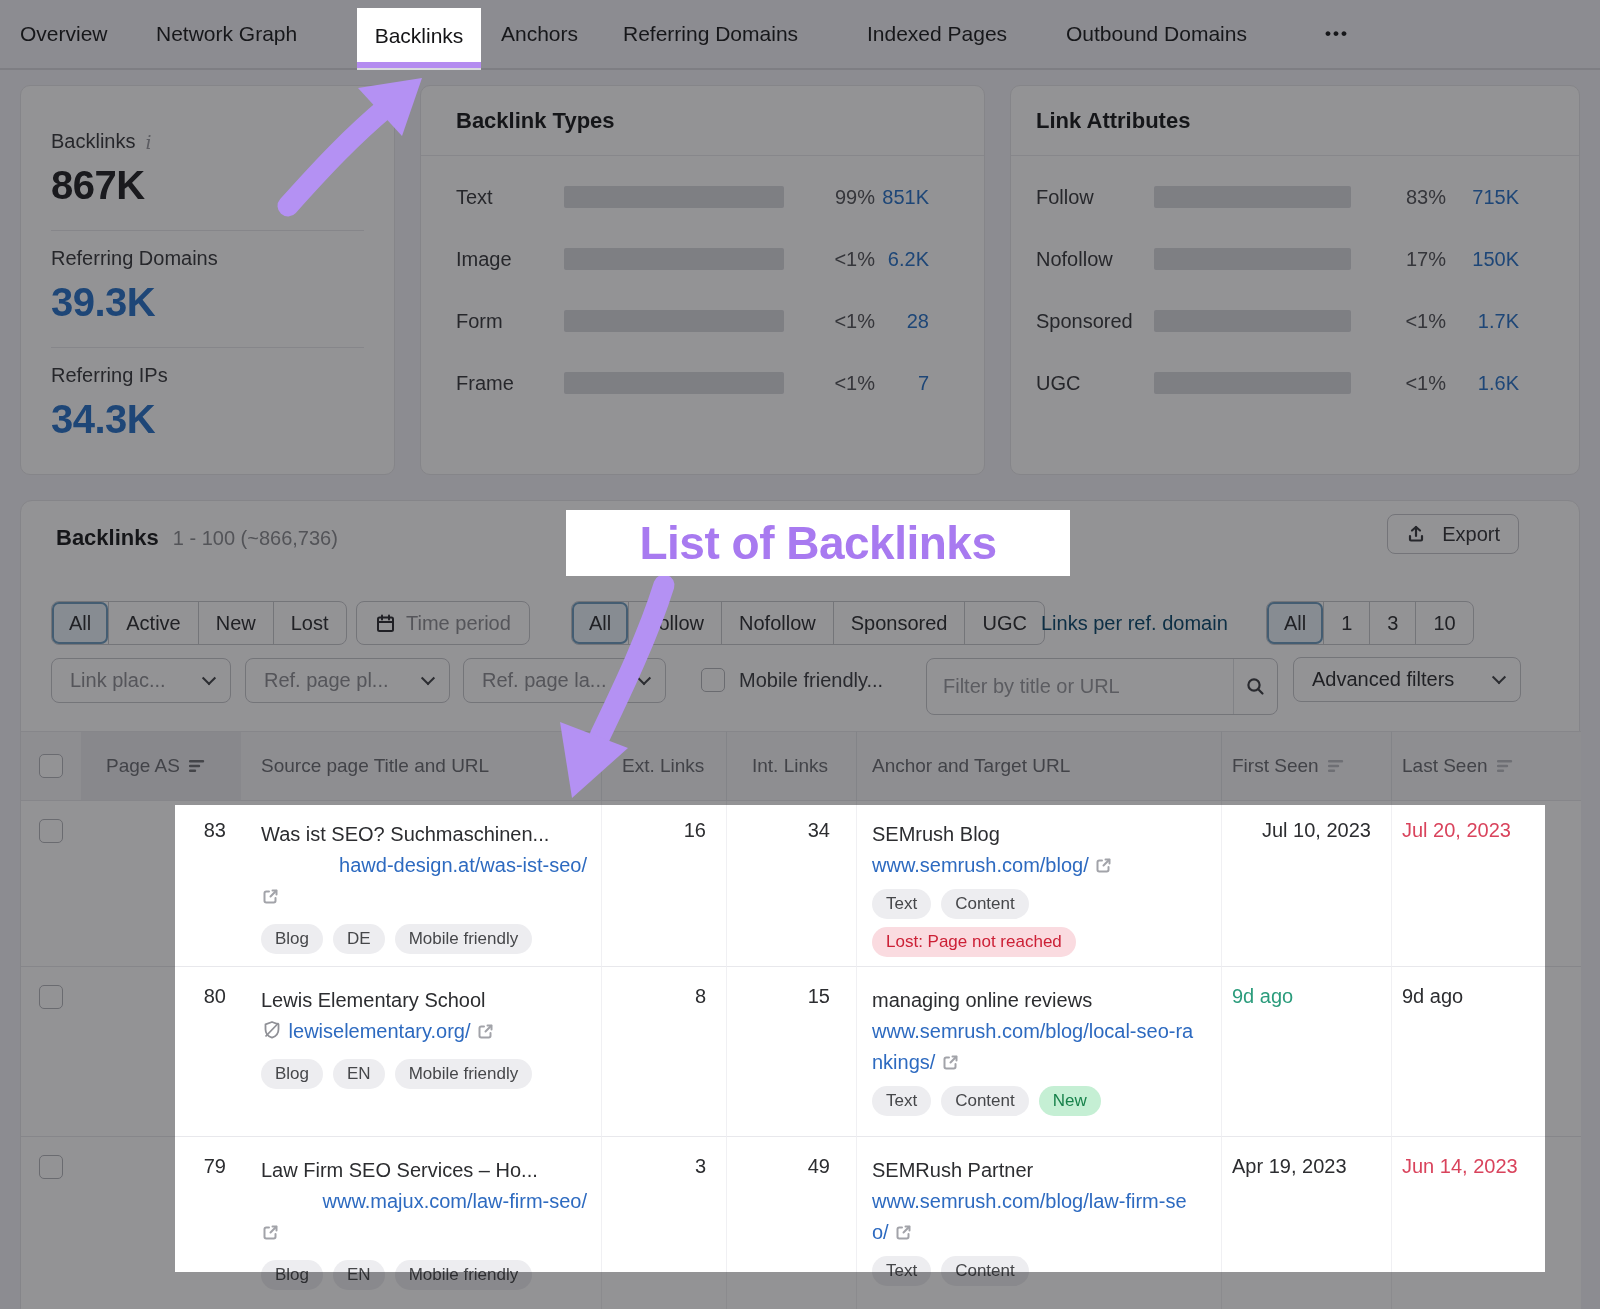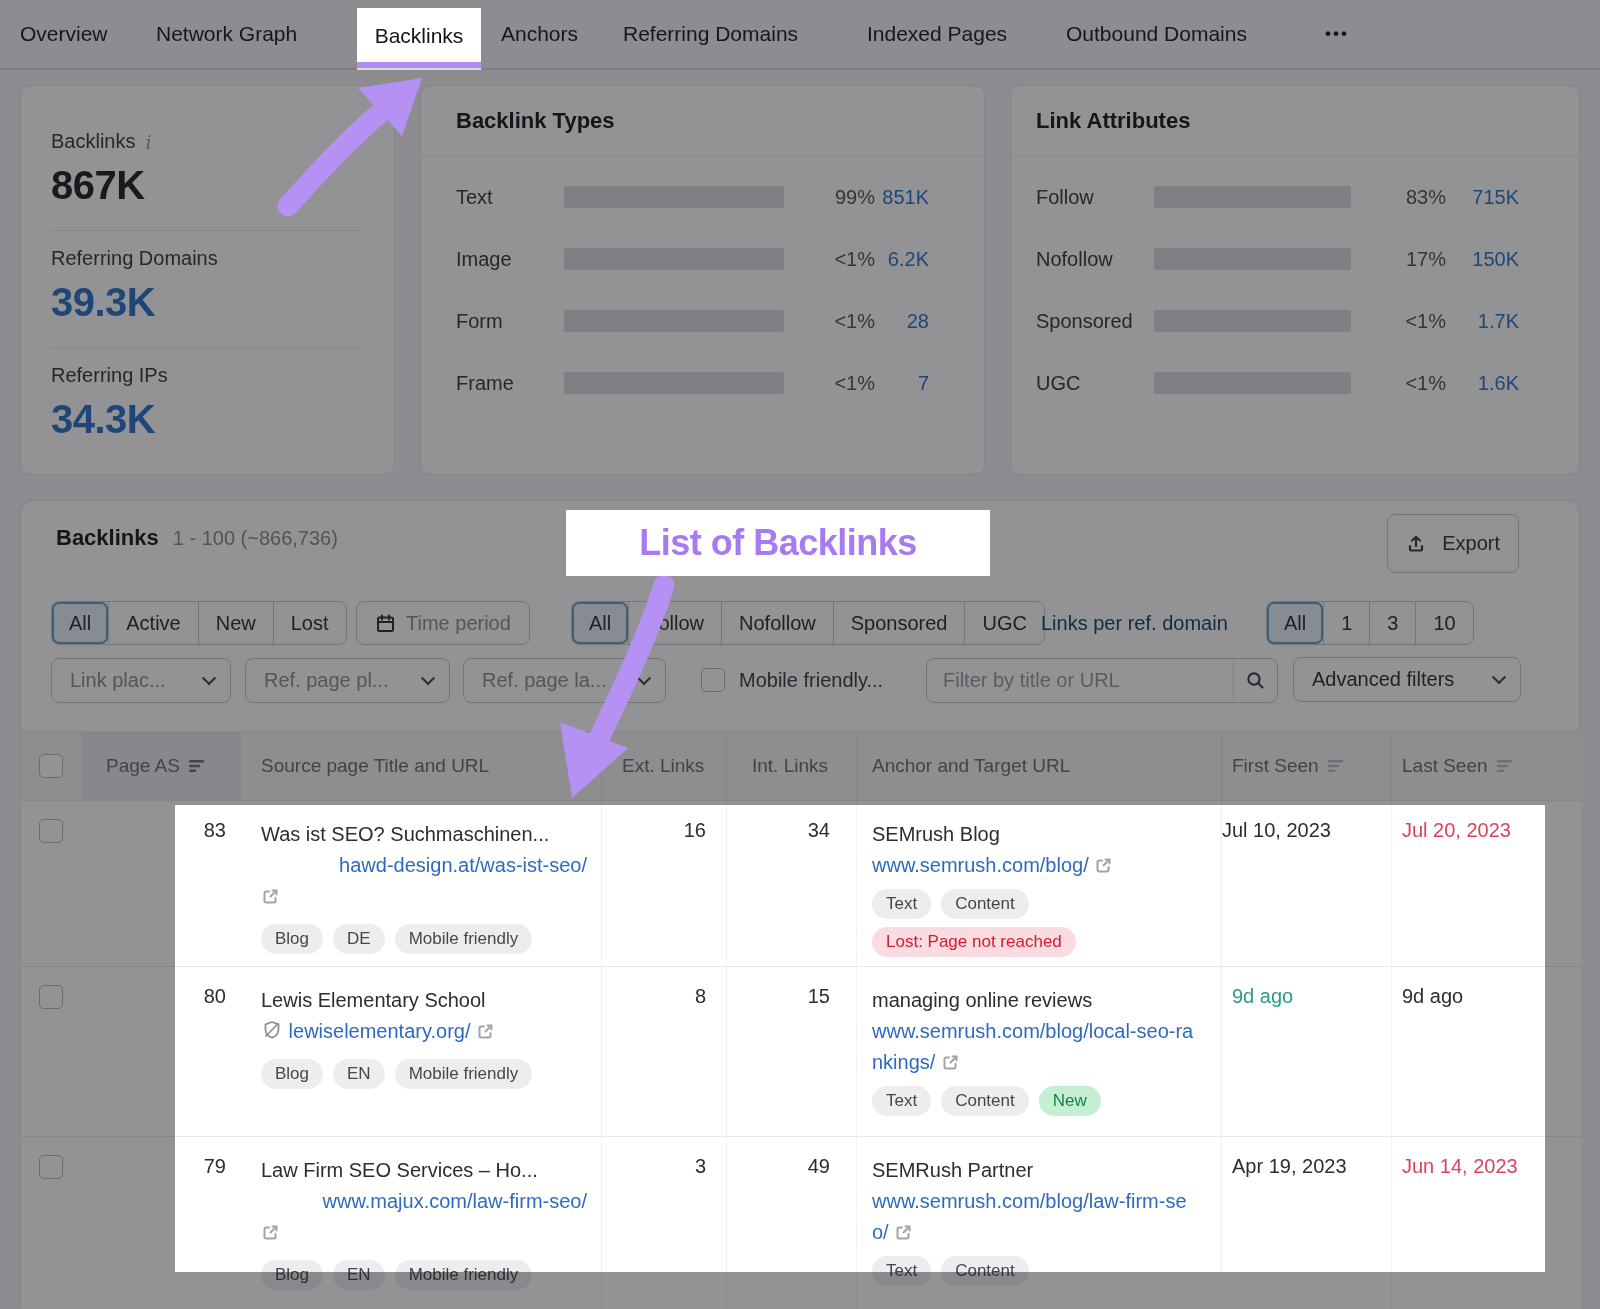--- a/index.html
+++ b/index.html
@@ -52,74 +52,74 @@
   .types-card .brow-pct { width:64px;margin-left:27px; }
   .attrs-card .brow-pct { width:95px; }
   .brow-val { flex:1; text-align:right; font-size:20px; color:#2a74c9; cursor:pointer; }
   .types-card .brow-val { padding-right:55px; }
   .attrs-card .brow-val { padding-right:60px; }
 
   
   .list-head { display:flex; align-items:baseline; padding:24px 60px 0 35px; }
   .list-title { font-size:22px; font-weight:bold; color:#1b1c1e; }
   .list-range { margin-left:14px; font-size:20px; color:#8b8c91; }
-  .export-btn { position:absolute; right:60px; top:13px; height:59px; display:flex; align-items:center; gap:16px;
+  .export-btn { position:absolute; right:60px; top:13px; height:40px; display:flex; align-items:center; gap:16px;
         padding:0 18px; border:1px solid #c6c7cc; border-radius:8px; background:#fff; font-size:20px; color:#35363a; cursor:pointer; }
 
   
   .seg { position:absolute; display:flex; height:44px; border:1px solid #c7c8cd; border-radius:8px; background:#fff;text-align:center; }
   .seg span { padding:0 17px; line-height:42px; font-size:20px; color:#2f3033; border-left:1px solid #c7c8cd; cursor:pointer; white-space:nowrap; }
   .seg span:first-child { border-left:none; }
   .seg span.on { background:#e9f2fa; box-shadow:inset 0 0 0 2px #6f9dc0; border-radius:7px; }
   .pill-btn { position:absolute; height:44px; display:flex; align-items:center; gap:10px; padding:0 18px;
         border:1px solid #c7c8cd; border-radius:8px; background:#fff; font-size:20px; color:#8e8f94; cursor:pointer; }
   .flabel { position:absolute; line-height:44px; font-size:20px; color:#0c4a6e; white-space:nowrap; }
   .drop { position:absolute; height:45px; border:1px solid #c7c8cd; border-radius:8px; background:#fff;
         display:flex; align-items:center; justify-content:space-between; padding:0 16px 0 18px;
         font-size:20px; color:#8e8f94; cursor:pointer; }
   .drop.dark { color:#2f3033; }
   .chev { width:10px; height:10px; border-right:2.5px solid #44464b; border-bottom:2.5px solid #44464b;
         transform:rotate(45deg) translate(-2px,-2px); flex:0 0 auto; }
   .cb { position:absolute; width:24px; height:24px; border:1.5px solid #b5b6bc; border-radius:5px; background:#fff; cursor:pointer; }
-  .finput { position:absolute; height:45px; border:1px solid #c7c8cd; border-radius:8px; background:#fff; display:flex; align-items:center; overflow:hidden; }
+  .finput { position:absolute; height:57px; border:1px solid #c7c8cd; border-radius:8px; background:#fff; display:flex; align-items:center; overflow:hidden; }
   .finput input { border:0; outline:0; flex:1; font-size:20px; color:#333; padding:0 12px 0 16px; background:transparent;
         font-family:"Liberation Sans","DejaVu Sans",sans-serif; }
   .finput input::placeholder { color:#9a9ba0; }
   .sbtn { width:44px; height:100%; border-left:1px solid #dfe0e4; display:flex; align-items:center; justify-content:center; cursor:pointer; }
 
   
   .tbl { position:absolute; left:0; top:230px; width:1560px; display:grid;
          grid-template-columns:60px 160px 360px 125px 130px 365px 170px 190px;
          grid-auto-rows:auto; }
   .th { background:#f6f6f8; border-top:1px solid #e7e7eb; border-bottom:1px solid #e7e7eb;
         height:70px; display:flex; align-items:center; font-size:19px; color:#6c6e74; gap:9px; }
   .th.sorted { background:#ebebef; }
-  .th.cline, .td.cline { border-left:1px solid #e2e3e7; }
+  .th.cline, .td.cline { border-left:1px solid #e2e3e7;padding-left:40px; }
   .td.cline { border-left-color:#f0f0f3; }
   .td { padding-top:18px; font-size:20px; color:#2c2d30; background:#fff; }
   .rsep { border-top:1px solid #e8e8ec; }
   .td.cb-cell { display:flex; justify-content:center; }
   .td.num { text-align:right; }
   .line { line-height:31px; }
   .lnk { color:#2d6ac0; cursor:pointer;text-align:right; }
   .wrapurl { width:322px; word-break:break-all; }
   .tagrow { display:flex; gap:10px; margin-top:12px; flex-wrap:wrap; }
   .pill { height:30px; padding:0 14px; border-radius:15px; background:#ededf0; color:#46474a;
           font-size:17px; line-height:30px; white-space:nowrap; }
   .pill.new { background:#c5efd4; color:#18824b; }
   .pill.lost { background:#fadbe0; color:#cc2036; }
   .red { color:#d9435c; }
   .grn { color:#2b9c7c; }
   .icon { display:inline-block; vertical-align:-3px; }
 
   
   .overlay { position:absolute; left:0; top:0; z-index:20; pointer-events:none; }
-  .anno { position:absolute; left:566px; top:510px; width:424px; height:66px; z-index:30;
+  .anno { position:absolute; left:566px; top:510px; width:504px; height:66px; z-index:30;
           background:#ffffff; text-align:center; line-height:66px;
-          font-size:36px; font-weight:bold; color:#a87af0; letter-spacing:-0.5px; }
+          font-size:46px; font-weight:bold; color:#a87af0; letter-spacing:-0.5px; }
 </style>
 </head>
 <body>
 
 <div class="stage">
 
   <div class="nav">
     <span class="nav-item" style="left:20px">Overview</span>
     <span class="nav-item" style="left:156px">Network Graph</span>
     <span class="nav-tab-active">Backlinks</span>

